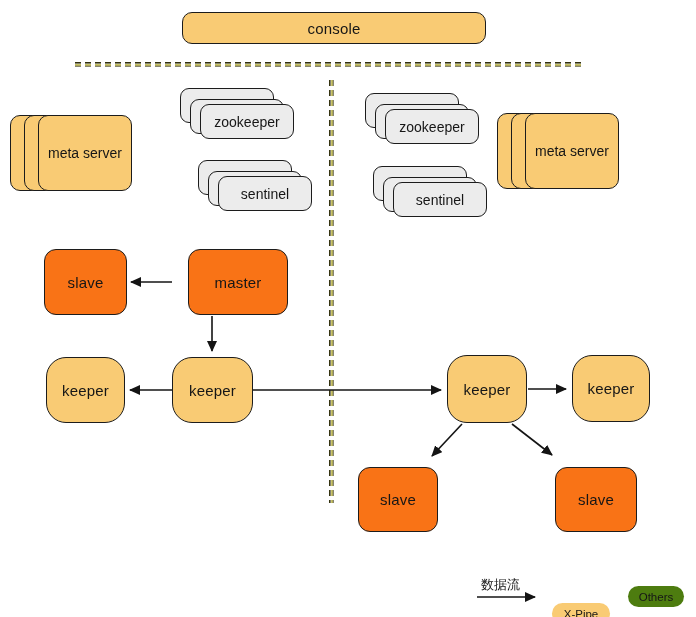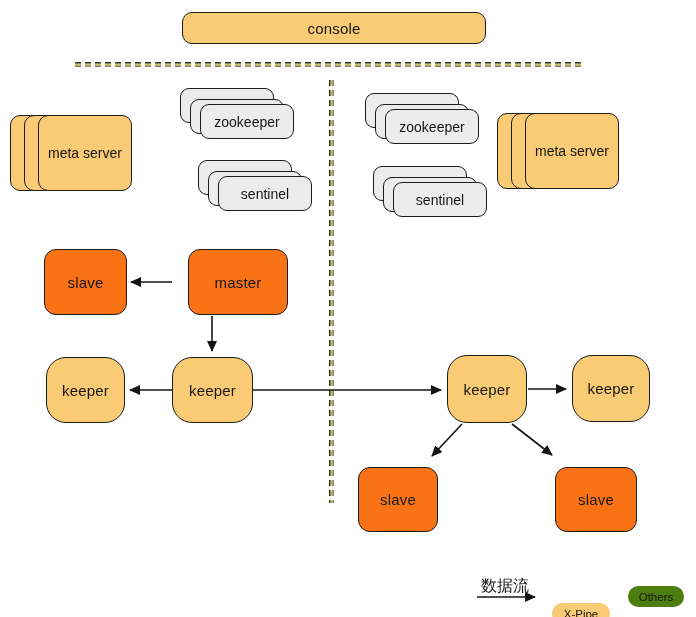--- a/index.html
+++ b/index.html
@@ -55,21 +55,21 @@
       repeating-linear-gradient(180deg,#c9c36a 0 6px,transparent 6px 10px),
       repeating-linear-gradient(180deg,#33310f 0 6px,transparent 6px 10px);
     background-size:1.6px 100%,1.8px 100%,1.6px 100%;
     background-position:0 0,1.6px 0,3.4px 0;
     background-repeat:no-repeat;
   }
 
   #arrows{position:absolute;left:0;top:0;pointer-events:none;}
 
   
-  .legend-label{position:absolute;font-size:16px;}
+  .legend-label{position:absolute;font-size:13px;}
   .badge{
     position:absolute;display:flex;align-items:center;justify-content:center;
     border-radius:11px;font-size:11.5px;box-sizing:border-box;
   }
   .badge.orange{background:#F9CB74;}
   .badge.lgray{background:#4d7c0f;}
 </style>
 </head>
 <body>
 

